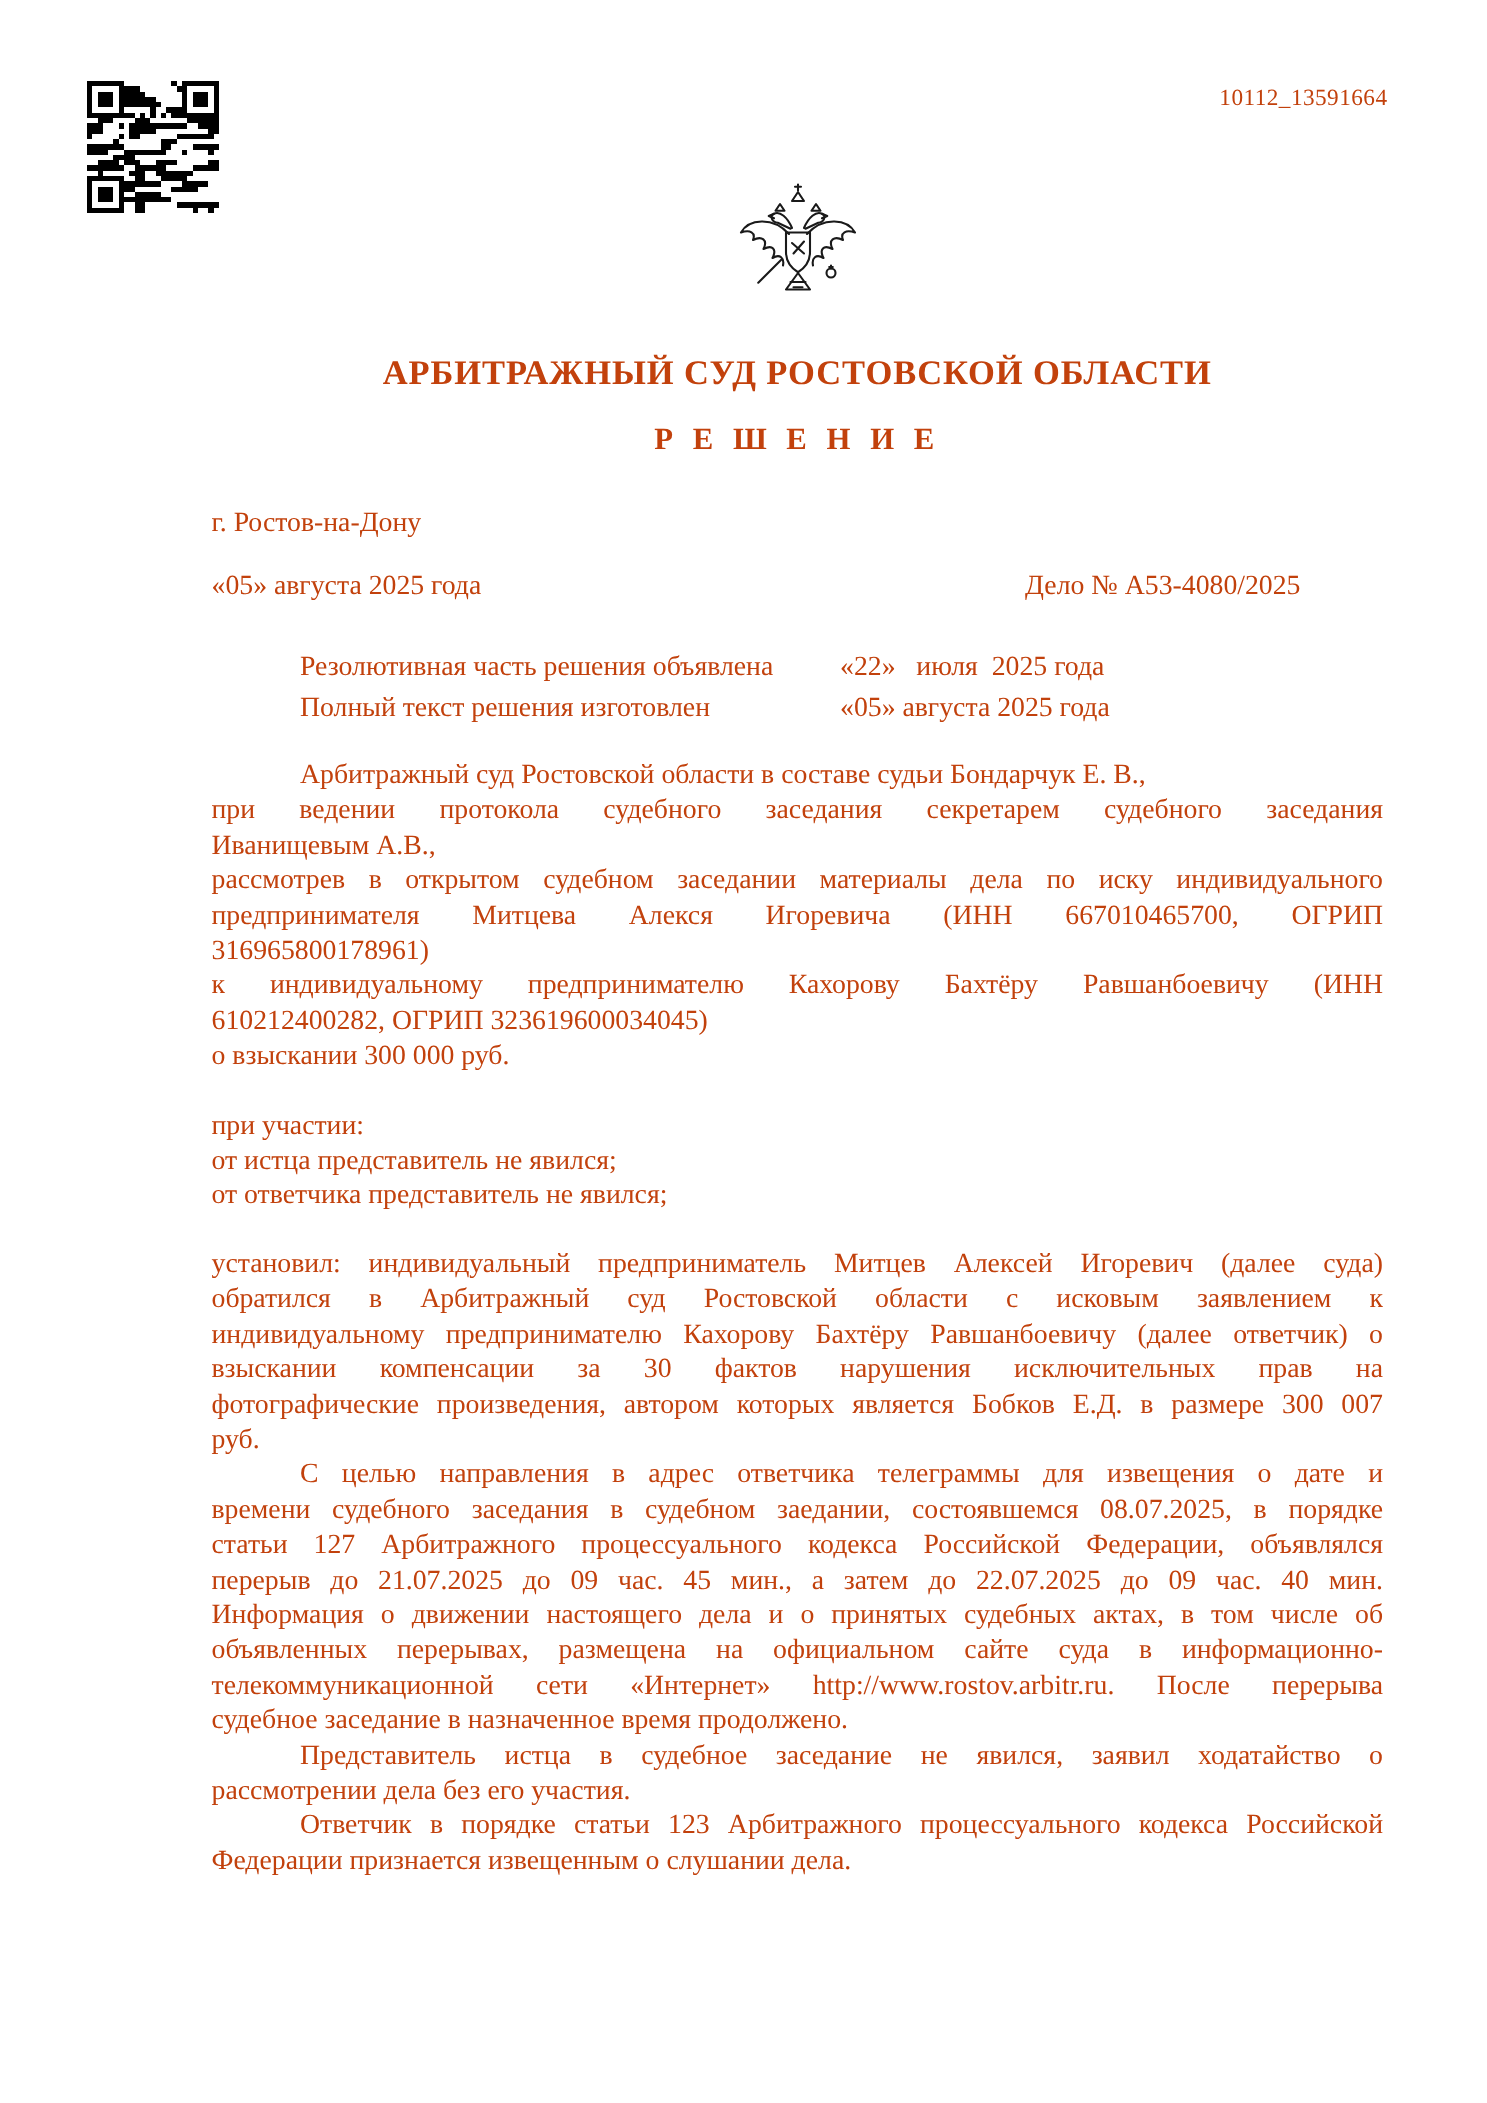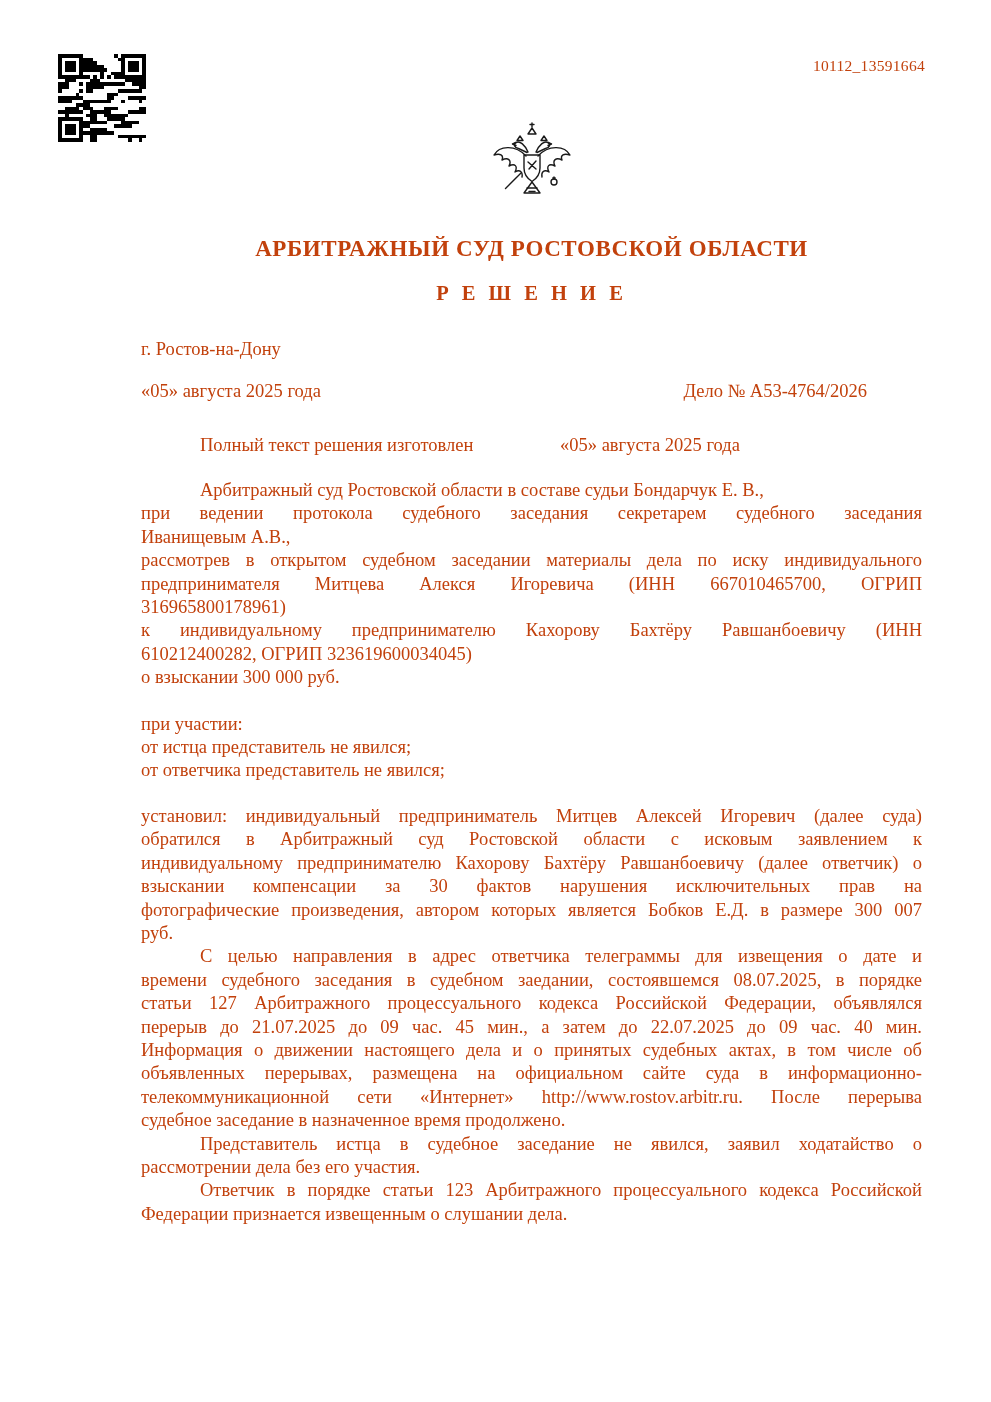--- a/index.html
+++ b/index.html
@@ -390,24 +390,25 @@
       </svg>
     </div>
 
     <div class="court-name">АРБИТРАЖНЫЙ СУД РОСТОВСКОЙ ОБЛАСТИ</div>
     <div class="decision-word">Р Е Ш Е Н И Е</div>
 
     <div class="city">г. Ростов-на-Дону</div>
 
     <div class="date-case">
       <span>«05» августа 2025 года</span>
-      <span class="case-number">Дело № А53-4764/2026</span>
+      <span class="case-number">Дело № А53-4080/2025</span>
     </div>
 
     <div class="resolutive" id="resolutive">
+        <div><span class="res-label">Резолютивная часть решения объявлена</span><span class="res-value">«22»   июля  2025 года</span></div>
         <div><span class="res-label">Полный текст решения изготовлен</span><span class="res-value">«05» августа 2025 года</span></div>
       </div>
 
     <div id="blocks">
         <div class="block block-intro">
           <div class="line indent">Арбитражный суд Ростовской области в составе судьи Бондарчук Е. В.,</div>
           <div class="line stretch">при ведении протокола судебного заседания секретарем судебного заседания</div>
           <div class="line">Иванищевым А.В.,</div>
           <div class="line stretch">рассмотрев в открытом судебном заседании материалы дела по иску индивидуального</div>
           <div class="line stretch">предпринимателя Митцева Алекся Игоревича (ИНН 667010465700, ОГРИП</div>

